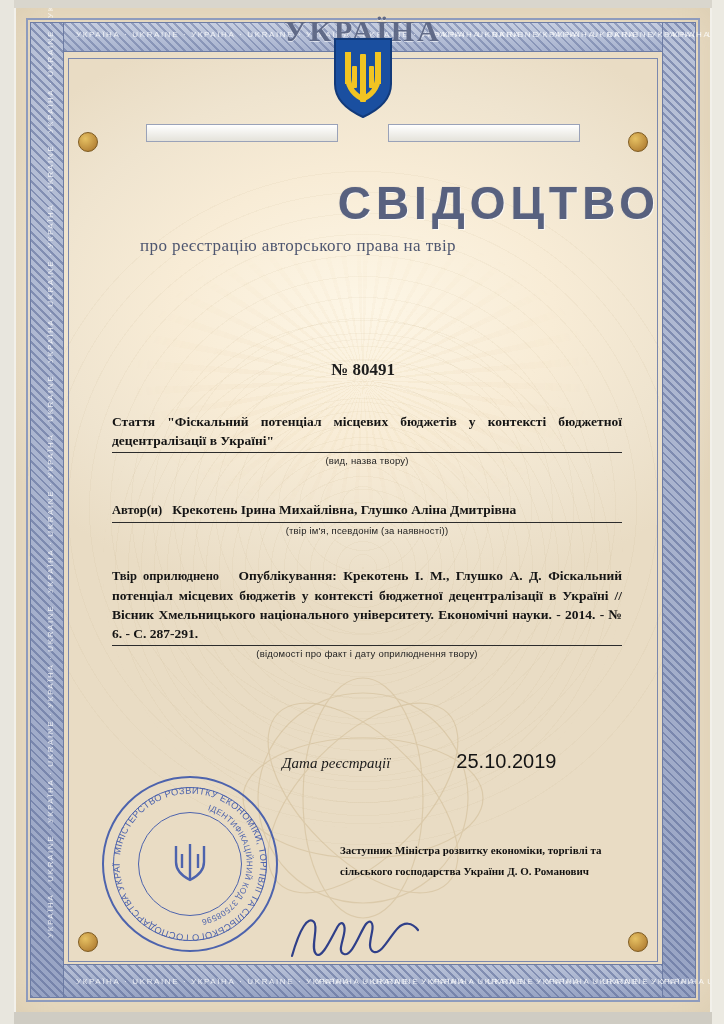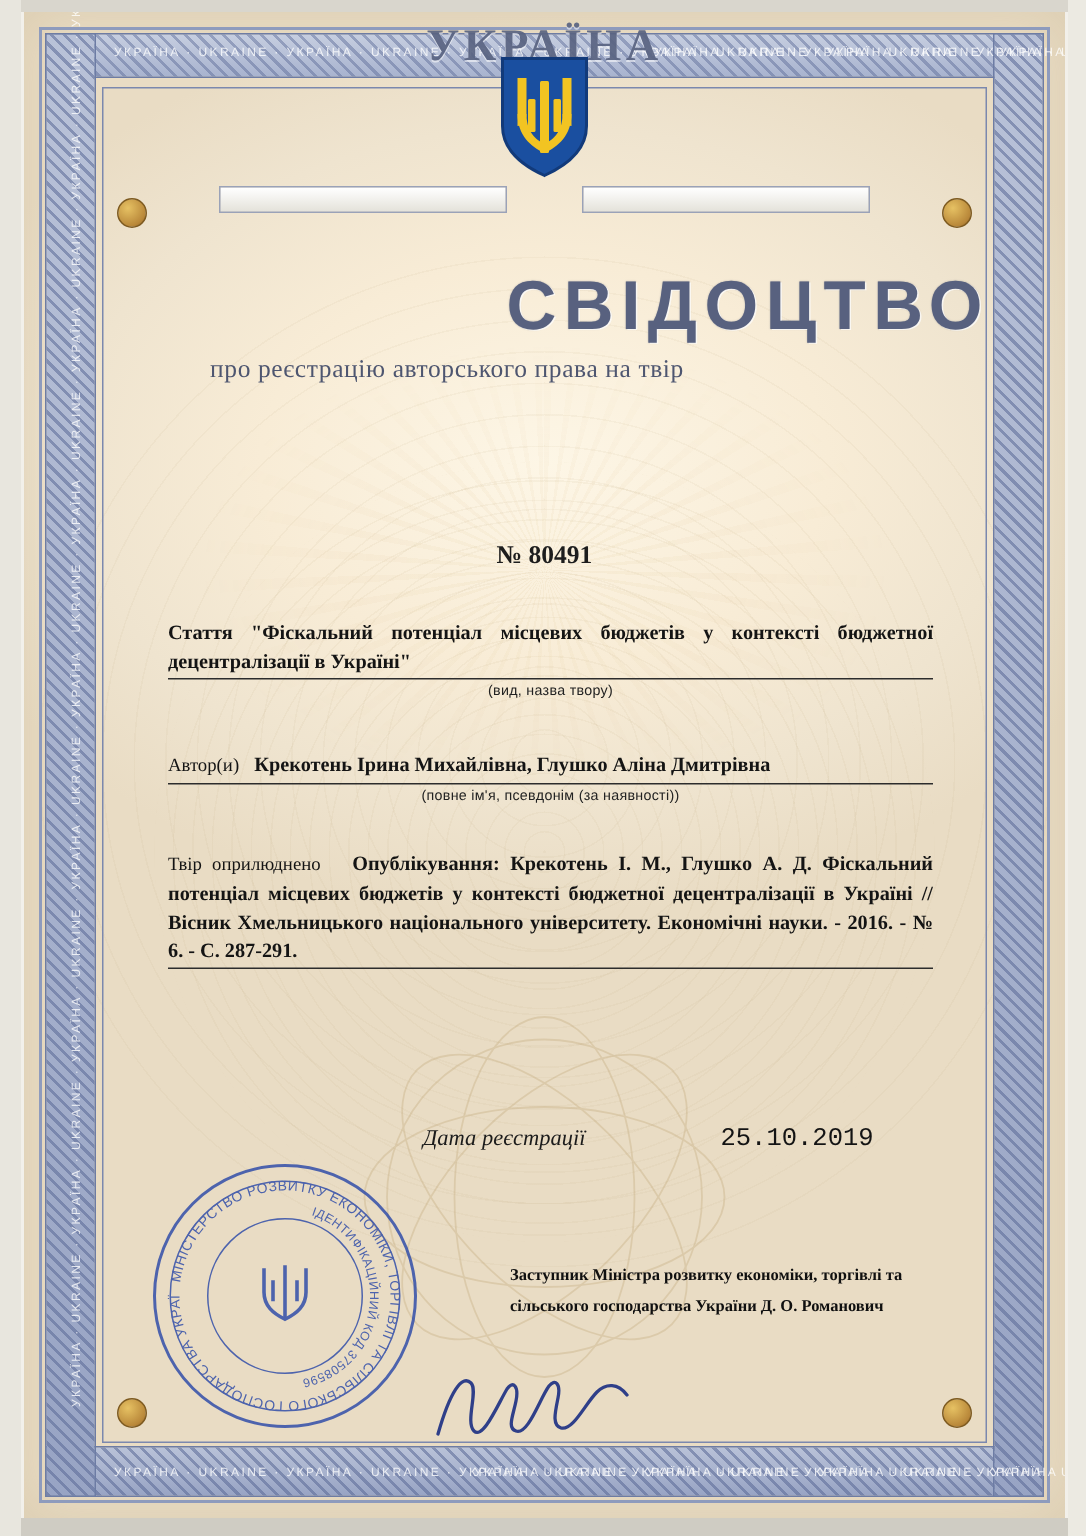--- a/index.html
+++ b/index.html
@@ -264,21 +264,21 @@
   }
   .field-line {
     font-family: "Liberation Serif", serif;
     font-size: 13.5px;
     font-weight: bold;
     color: #141414;
     line-height: 19px;
     text-align: justify;
   }
   .field-label-inline {
-    font-weight: normal;
+    font-weight: bold;
     font-size: 12.5px;
   }
   .rule {
     border-bottom: 1px solid #2c2c2c;
     height: 0;
     margin-top: 2px;
   }
   .caption {
     text-align: center;
     font-family: "Liberation Sans", sans-serif;
@@ -301,24 +301,24 @@
     align-items: baseline;
   }
   .reg-label {
     font-family: "Liberation Serif", serif;
     font-style: italic;
     font-size: 15px;
     color: #1b1b1b;
     margin-left: 170px;
   }
   .reg-date {
-    font-family: Liberation Mono, monospace;
-    font-size: 17px;
+    font-family: Liberation Sans, sans-serif;
+    font-size: 20px;
     color: #141414;
-    margin-left: 90px;
+    margin-left: 66px;
   }
 
   .signatory {
     position: absolute;
     left: 324px;
     top: 832px;
     width: 310px;
     font-family: "Liberation Serif", serif;
     font-weight: bold;
     font-size: 11px;
@@ -471,29 +471,30 @@
       <div class="rule"></div>
       <div class="caption">(вид, назва твору)</div>
     </div>
 
     <div class="field" id="field-author">
       <div class="field-line" style="text-align:left;">
         <span class="field-label-inline">Автор(и)</span>
         &nbsp;&nbsp;<span>Крекотень Ірина Михайлівна, Глушко Аліна Дмитрівна</span>
       </div>
       <div class="rule"></div>
-      <div class="caption">(повне ім'я, псевдонім (за наявності))</div>
+      <div class="caption">(твір ім'я, псевдонім (за наявності))</div>
     </div>
 
     <div class="field" id="field-pub">
       <div class="field-line">
         <span class="field-label-inline">Твір оприлюднено</span>
-        &nbsp;&nbsp;<span>Опублікування: Крекотень І. М., Глушко А. Д. Фіскальний потенціал місцевих бюджетів у контексті бюджетної децентралізації в Україні // Вісник Хмельницького національного університету. Економічні науки. - 2016. - № 6. - С. 287-291.</span>
+        &nbsp;&nbsp;<span>Опублікування: Крекотень І. М., Глушко А. Д. Фіскальний потенціал місцевих бюджетів у контексті бюджетної децентралізації в Україні // Вісник Хмельницького національного університету. Економічні науки. - 2014. - № 6. - С. 287-291.</span>
       </div>
       <div class="rule"></div>
+      <div class="caption">(відомості про факт і дату оприлюднення твору)</div>
     </div>
 
     <div class="reg-row">
       <div class="reg-label">Дата реєстрації</div>
       <div class="reg-date">25.10.2019</div>
     </div>
 
     <div class="signatory">Заступник Міністра розвитку економіки, торгівлі та сільського господарства України  Д. О. Романович</div>
 
     <div class="stamp">

